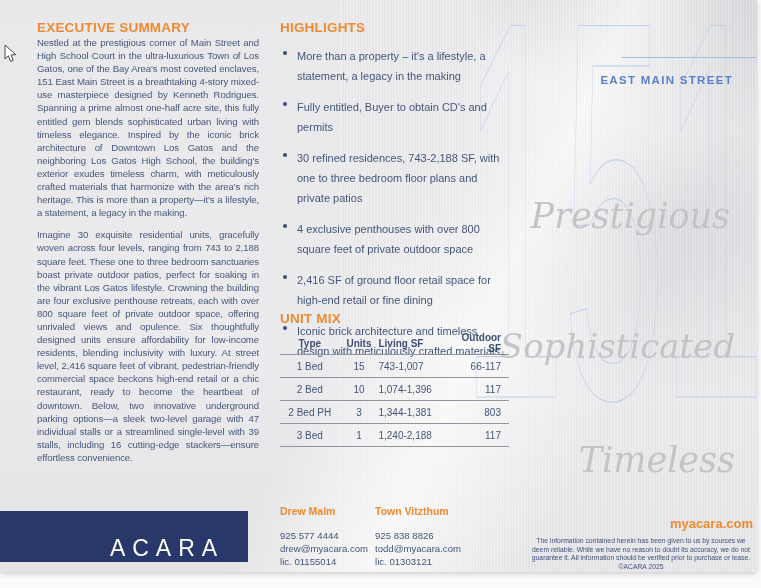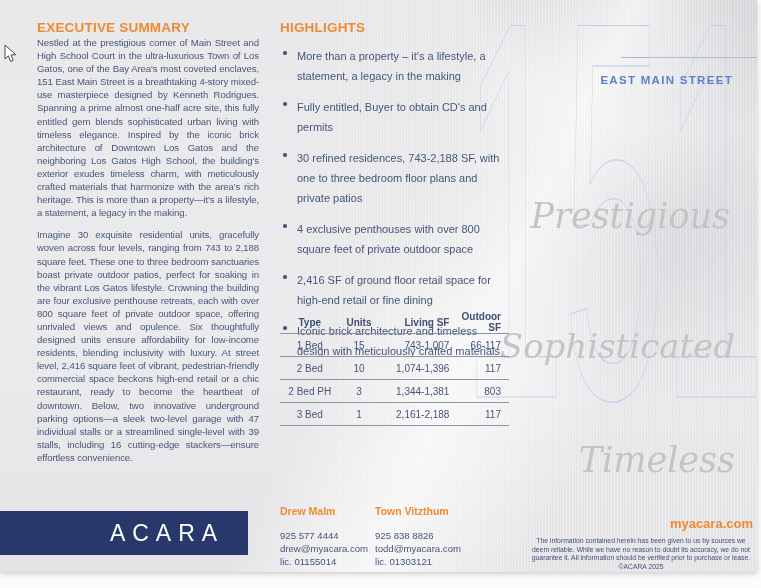--- a/index.html
+++ b/index.html
@@ -39,31 +39,31 @@
   .hl-list li::before{content:"";position:absolute;left:3px;top:5px;width:3.5px;height:3.5px;
               border-radius:50%;background:#44567a;}
   
   .unitmix{position:absolute;left:280px;top:311px;width:229px;}
   .unitmix .sechead{margin-bottom:6px;}
   table.um{border-collapse:collapse;width:100%;font-size:10px;color:#44557a;}
   table.um th{font-weight:bold;color:#3d4f74;border-bottom:1px solid #8f96a2;height:21px;padding:0;}
   table.um td{border-bottom:1px solid #8f96a2;height:22px;padding:0;}
   table.um .c-type{width:26%;text-align:center;}
   table.um .c-units{width:17%;text-align:center;}
-  table.um .c-living{width:31%;text-align:right;}
+  table.um .c-living{width:31%;text-align:left;}
   table.um .c-out{width:26%;text-align:right;padding-right:8px;}
   table.um tr.totals td{border-bottom:none;font-weight:bold;height:25px;}
   
   .contact{position:absolute;top:505px;width:95px;}
   .contact.c1{left:280px;} .contact.c2{left:375px;}
   .contact .cname{font-size:10.5px;font-weight:bold;color:#ee8a32;margin-bottom:12px;}
   .contact .cline{font-size:9.6px;line-height:13px;color:#44567a;}
   
-  .logobar{position:absolute;left:0;top:511px;width:248px;height:44px;background:#28386a;
-           display:flex;align-items:center;justify-content:center;padding-left:86px;box-sizing:border-box;}
+  .logobar{position:absolute;left:0;top:511px;width:248px;height:51px;background:#28386a;
+           display:flex;align-items:flex-end;justify-content:center;padding-left:86px;box-sizing:border-box;}
   .logobar span{color:#ffffff;font-size:23px;letter-spacing:7px;font-weight:400;}
   
   .website{position:absolute;top:516px;right:4px;font-size:13px;font-weight:bold;color:#ee8a32;}
   .disclaimer{position:absolute;top:537px;right:4px;width:224px;font-size:6.8px;line-height:8.6px;
               color:#40517a;text-align:center;}
   
   .cursor{position:absolute;left:4px;top:44px;width:13px;height:19px;}
 </style>
 </head>
 <body>
@@ -95,20 +95,21 @@
         <li>More than a property – it's a lifestyle, a statement, a legacy in the making</li>
         <li>Fully entitled, Buyer to obtain CD's and permits</li>
         <li>30 refined residences, 743-2,188 SF, with one to three bedroom floor plans and private patios</li>
         <li>4 exclusive penthouses with over 800 square feet of private outdoor space</li>
         <li>2,416 SF of ground floor retail space for high-end retail or fine dining</li>
         <li>Iconic brick architecture and timeless design with meticulously crafted materials</li>
       </ul>
     </div>
 
     <div class="unitmix">
+      <h2 class="sechead">UNIT MIX</h2>
       <table class="um">
         <thead>
           <tr>
             <th class="c-type">Type</th>
             <th class="c-units">Units</th>
             <th class="c-living">Living SF</th>
             <th class="c-out">Outdoor SF</th>
           </tr>
         </thead>
         <tbody>
@@ -126,21 +127,21 @@
           </tr>
           <tr>
             <td class="c-type">2 Bed PH</td>
             <td class="c-units">3</td>
             <td class="c-living">1,344-1,381</td>
             <td class="c-out">803</td>
           </tr>
           <tr>
             <td class="c-type">3 Bed</td>
             <td class="c-units">1</td>
-            <td class="c-living">2,161-2,188</td>
+            <td class="c-living">1,240-2,188</td>
             <td class="c-out">117</td>
           </tr>
         </tbody>
       </table>
     </div>
 
     <div class="contact c1">
       <div class="cname">Drew Malm</div>
       <div class="cline">925 577 4444</div>
       <div class="cline">drew@myacara.com</div>

